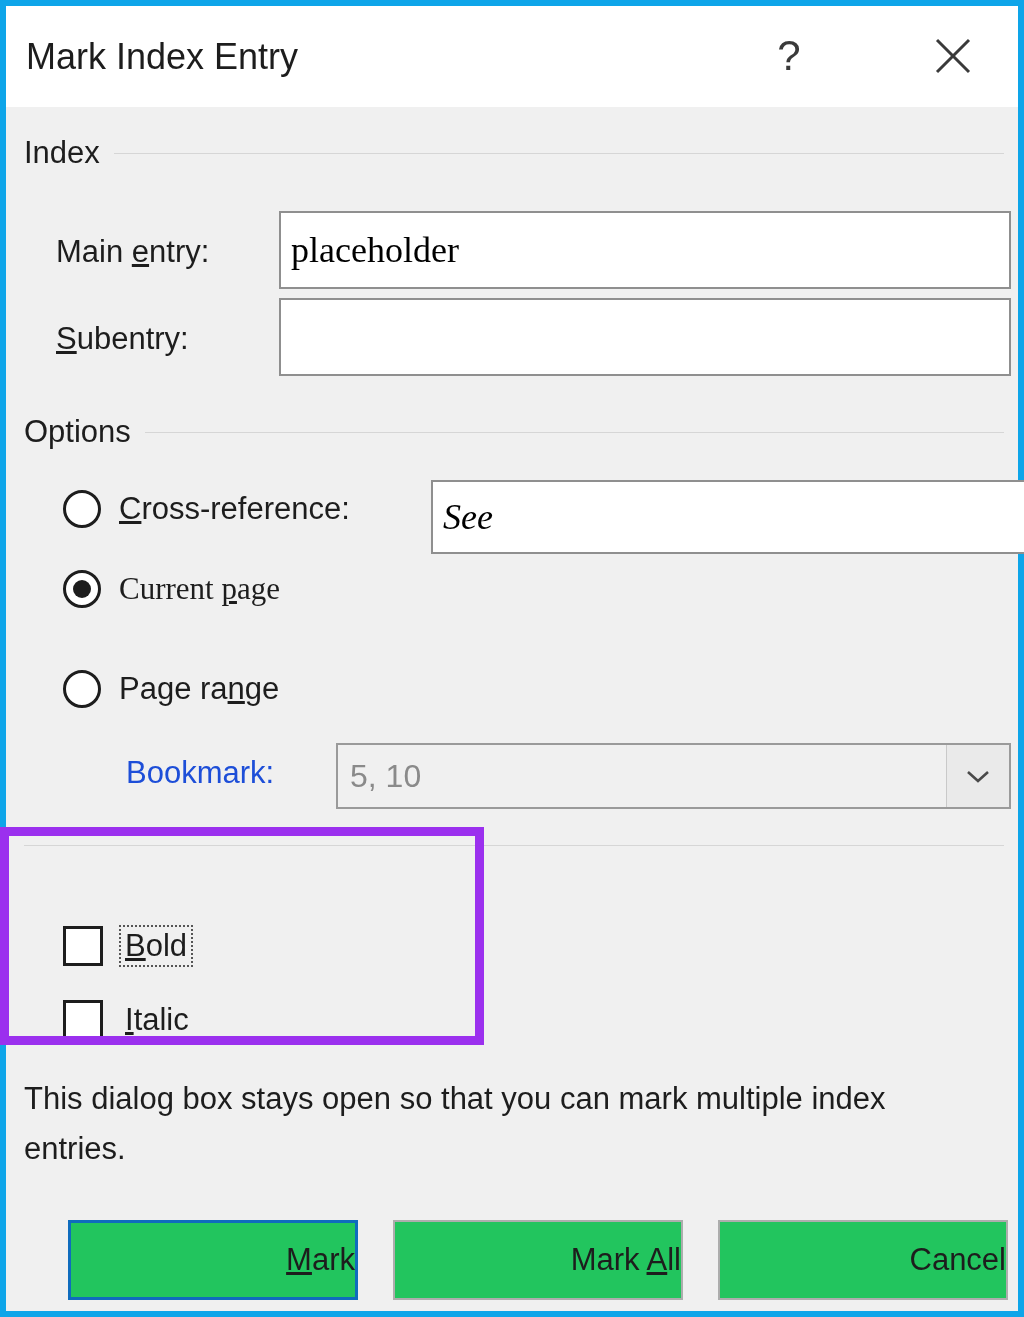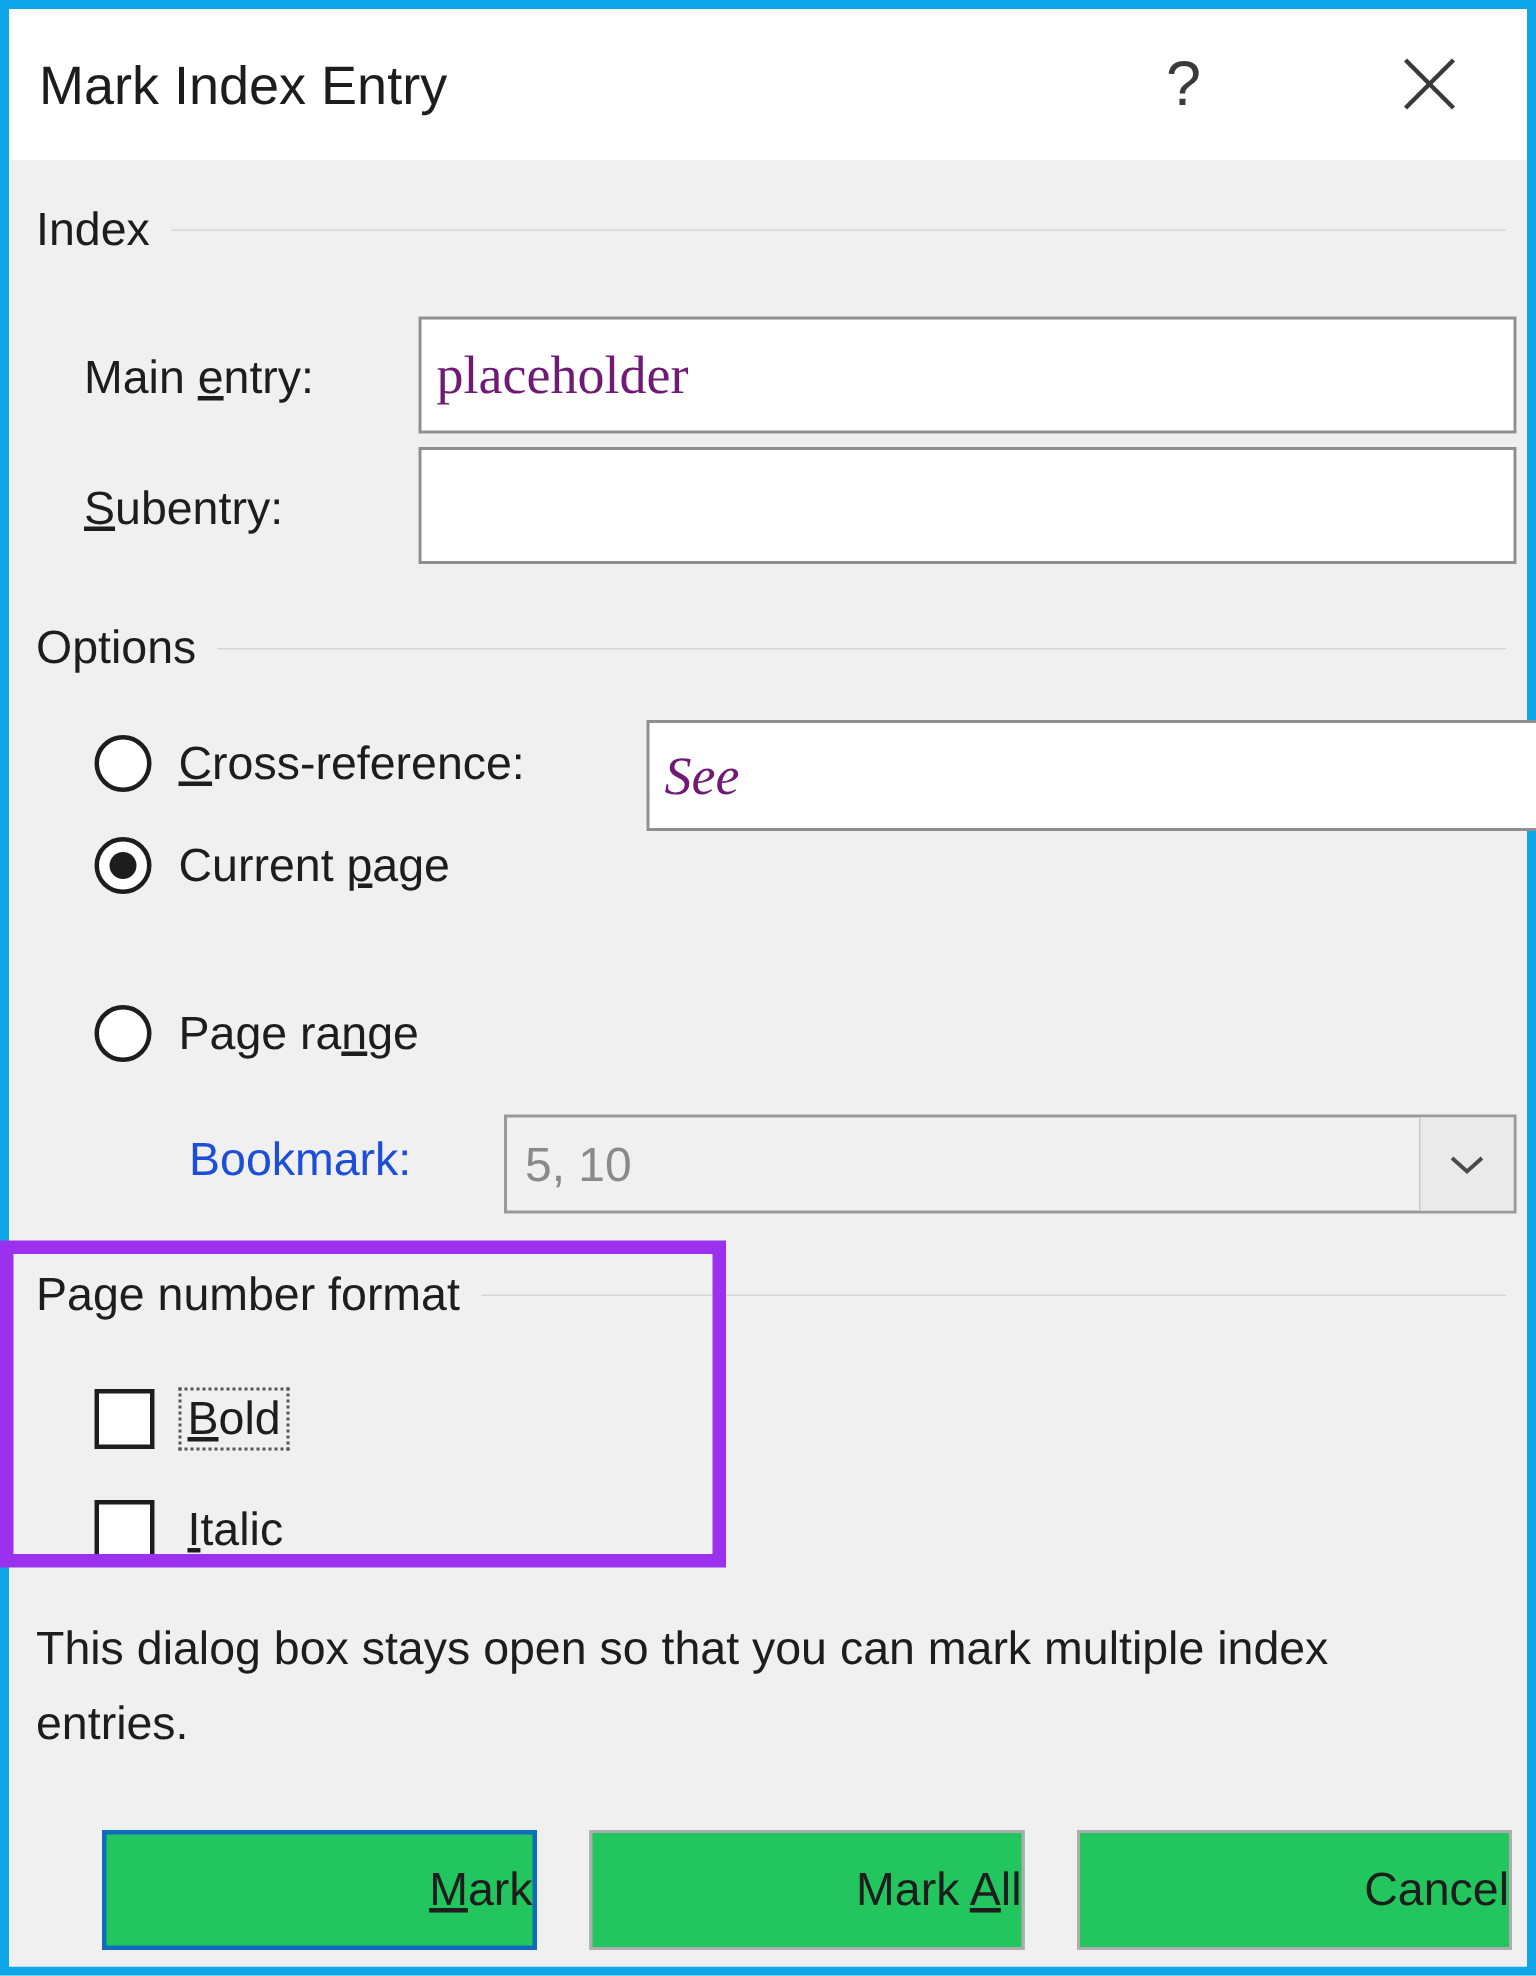--- a/index.html
+++ b/index.html
@@ -102,21 +102,21 @@
   .field-label.disabled { color: #1d4ed8; }
   u { text-decoration: underline; text-underline-offset: 2px; }
 
   
   .textbox {
     position: absolute;
     box-sizing: border-box;
     background: #ffffff;
     border: 2px solid #8f8f8f;
     font-size: 36px;
-    color: #701a75;
+    color: #000000;
     font-family: "Liberation Serif", serif;
     padding: 0 10px;
     display: flex;
     align-items: center;
     outline: none;
   }
   .textbox.italic { font-style: italic; }
 
   
   .combobox {
@@ -291,42 +291,41 @@
     </div>
 
     <div class="radio-row" style="left:57px; top:383px;">
       <span class="radio-mark"></span>
       <span class="r-label"><span></span><u>C</u><span>ross-reference:</span></span>
     </div>
     <div class="textbox italic" style="left:425px; top:373px; width:651px; height:74px;">
       <span>See</span>
     </div>
 
-    <div class="radio-row" style="left:57px; top:451px;">
+    <div class="radio-row" style="left:57px; top:463px;font-family:Liberation Serif, serif;">
       <span class="radio-mark checked"></span>
       <span class="r-label"><span>Current </span><u>p</u><span>age</span></span>
     </div>
 
     <div class="radio-row" style="left:57px; top:563px;">
       <span class="radio-mark"></span>
       <span class="r-label"><span>Page ra</span><u>n</u><span>ge</span></span>
     </div>
 
     <div class="field-label disabled" style="left:120px; top:648px;">Bookmark:</div>
     <div class="combobox" style="left:330px; top:636px; width:675px; height:66px;">
       <span class="cb-value">5, 10</span>
       <span class="cb-arrow">
         <svg width="30" height="20" viewBox="0 0 30 20" aria-hidden="true">
           <polyline points="5,6 15,15 25,6" fill="none" stroke="#4a4a4a" stroke-width="2.6"></polyline>
         </svg>
       </span>
     </div>
 
     <div class="group-head" style="top:738px;">
-      <span class="gh-label">Page number format</span>
       <span class="gh-rule"></span>
     </div>
 
     <div class="check-row" style="left:57px; top:818px;">
       <span class="check-mark"></span>
       <span class="c-label focused"><span></span><u>B</u><span>old</span></span>
     </div>
 
     <div class="check-row" style="left:57px; top:892px;">
       <span class="check-mark"></span>

